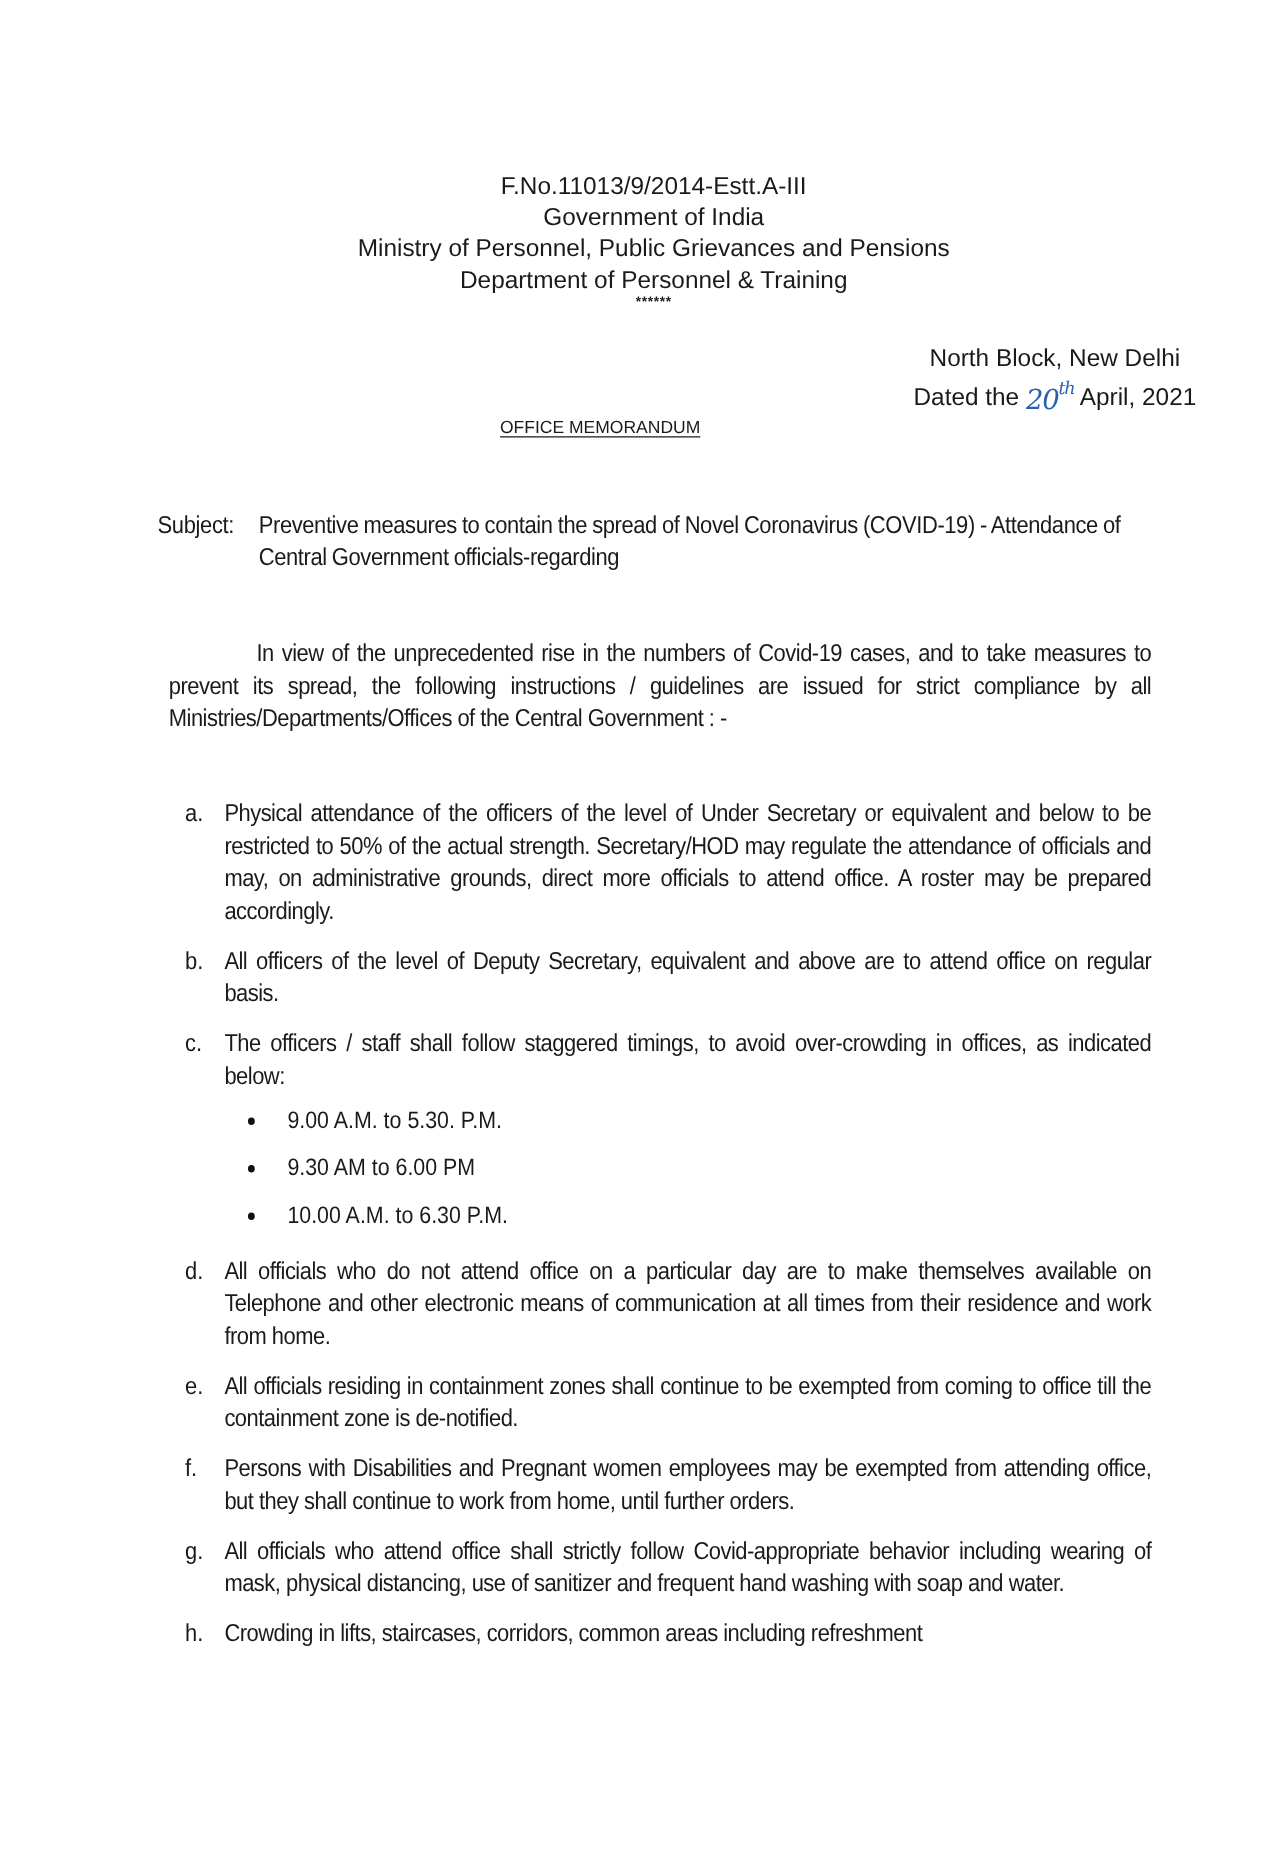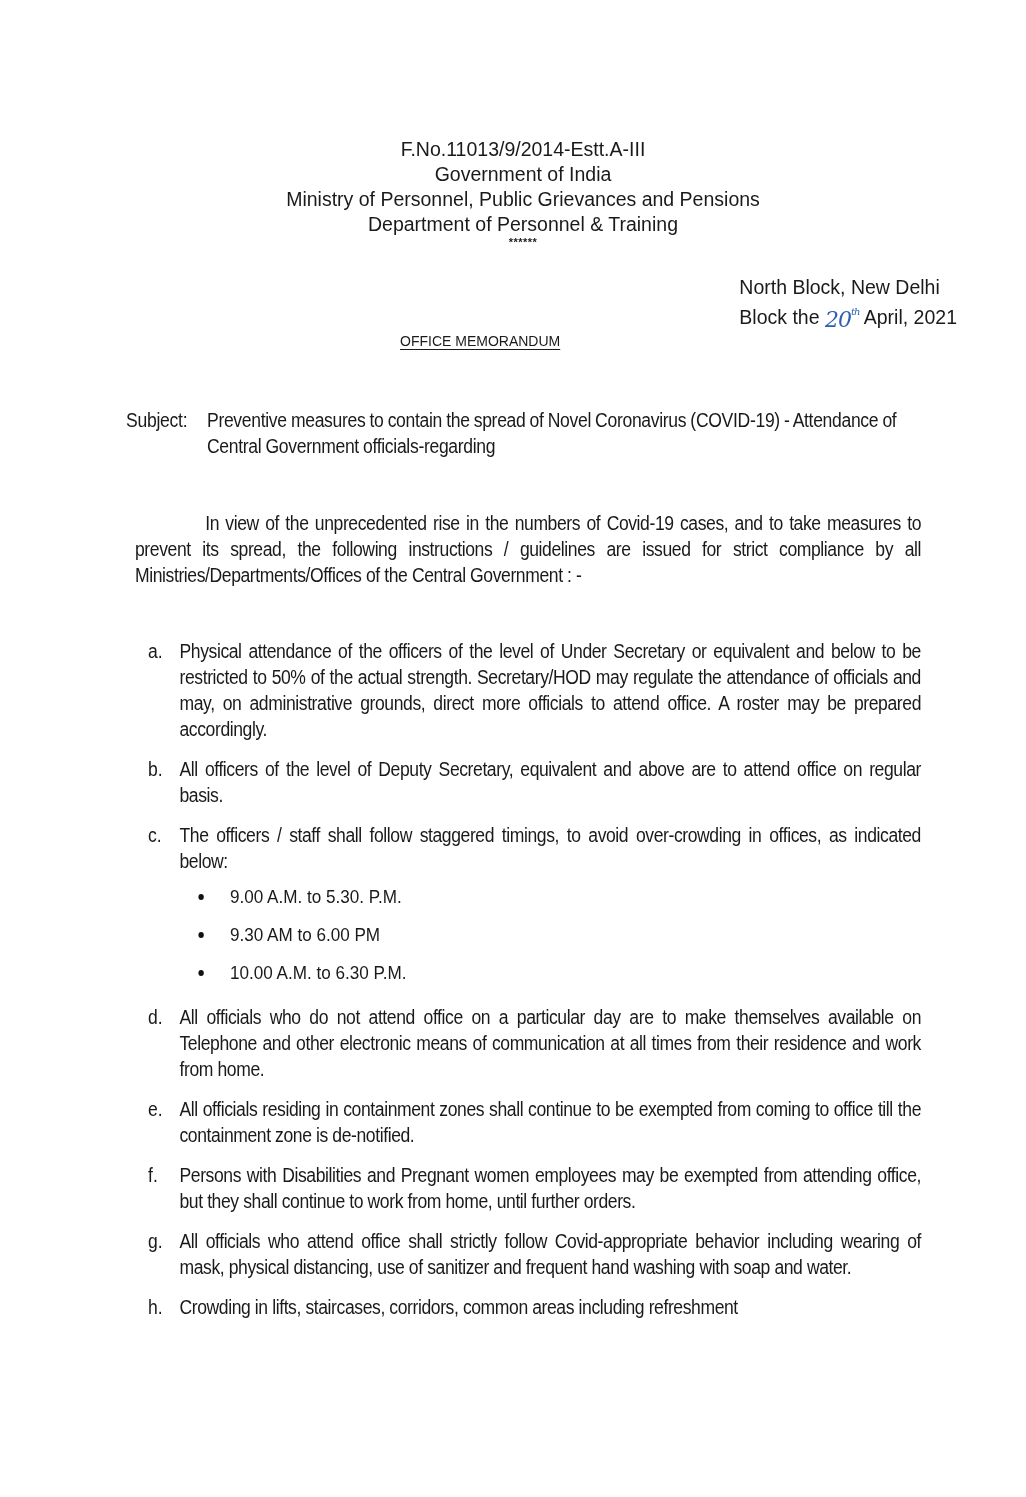--- a/index.html
+++ b/index.html
@@ -42,36 +42,36 @@
       letter-spacing: 0.5px;
       margin-top: -1px;
       font-weight: bold;
     }
 
     
     .place-date {
       position: absolute;
       right: 104px;
       top: 275px;
-      text-align: left;
+      text-align: center;
       font-size: 19.5px;
       line-height: 25px;
       white-space: nowrap;
     }
     .handwritten {
       color: #2d5fb0;
       font-family: "DejaVu Serif", serif;
       font-style: italic;
       font-size: 22px;
       position: relative;
       top: 3px;
       letter-spacing: -1px;
     }
     .handwritten sup {
-      font-size: 10px;
+      font-size: 14px;
       position: relative;
       top: -4px;
       margin-top: 15px;
     }
 
     
     .memo-title {
       position: absolute;
       left: 400px;
       top: 329px;
@@ -183,21 +183,21 @@
     <span class="line">F.No.11013/9/2014-Estt.A-III</span>
     <span class="line">Government of India</span>
     <span class="line">Ministry of Personnel, Public Grievances and Pensions</span>
     <span class="line">Department of Personnel &amp; Training</span>
     <span class="stars">******</span>
   </div>
 
   <div class="place-date">
     <div>North Block, New Delhi</div>
     <div>
-      <span>Block the</span>
+      <span>Dated the</span>
       <span class="handwritten"><span>20</span><sup>th</sup></span>
       <span>April, 2021</span>
     </div>
   </div>
 
   <div class="memo-title">OFFICE MEMORANDUM</div>
 
   <div class="subject condensed" style="transform-origin: left top; width: 888.889px; transform: scaleX(0.9);">
     <span class="label">Subject:</span>
     <div class="text">Preventive measures to contain the spread of Novel Coronavirus (COVID-19) - Attendance of Central Government officials-regarding</div>

